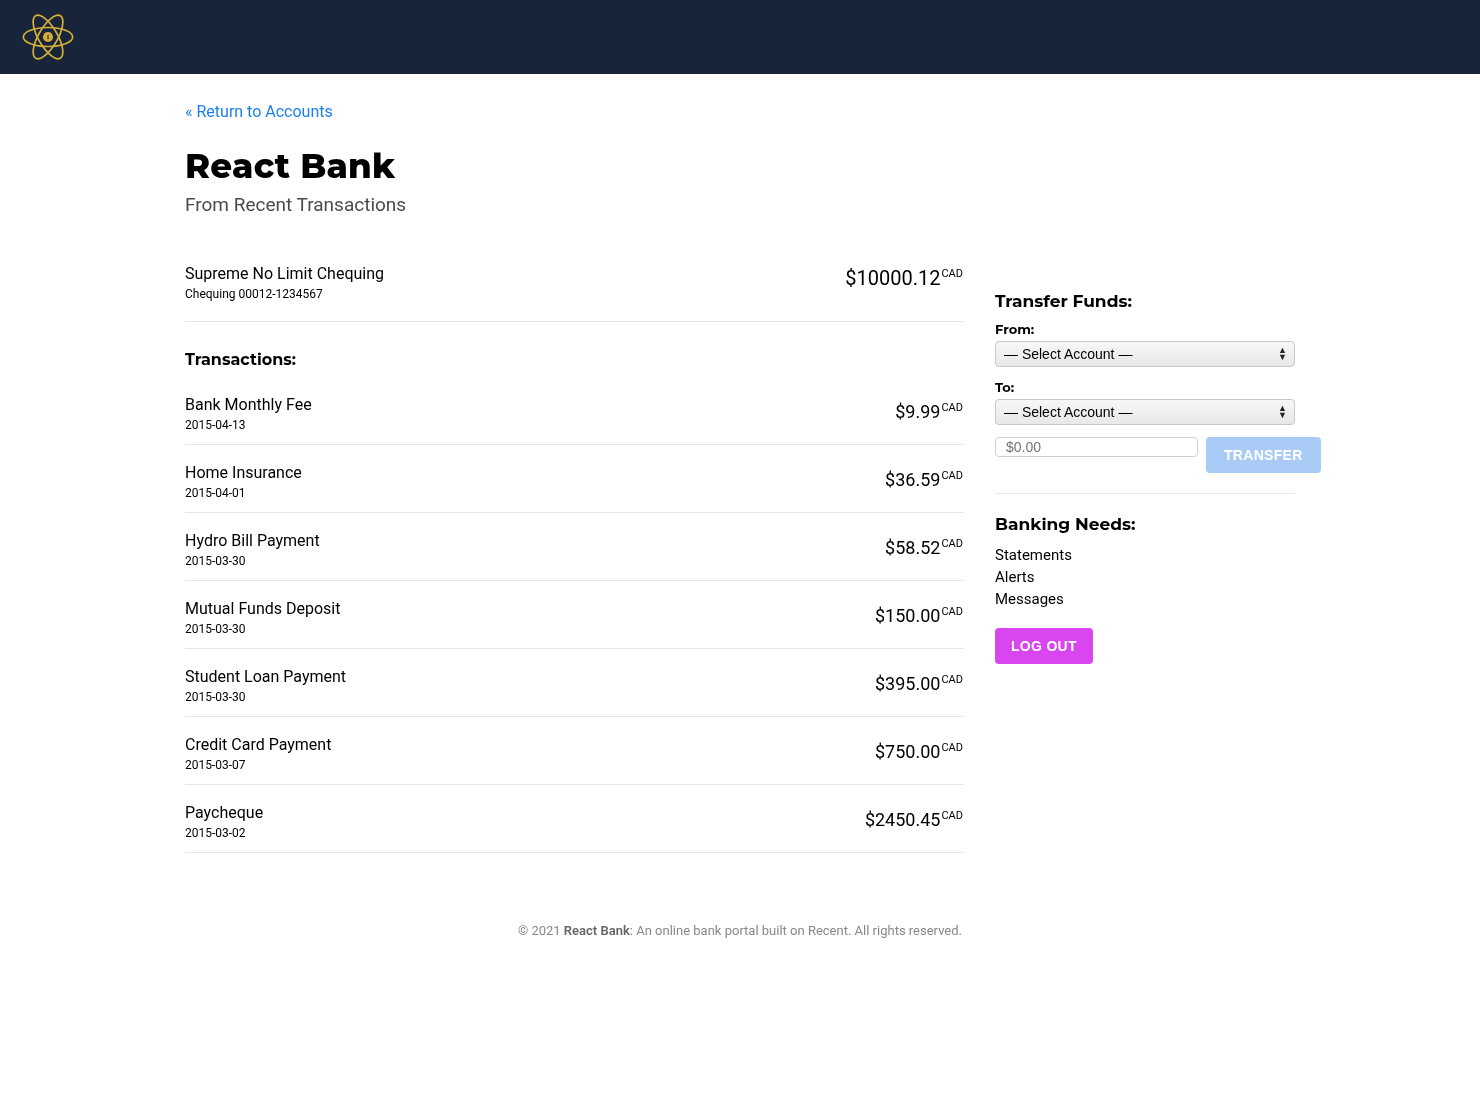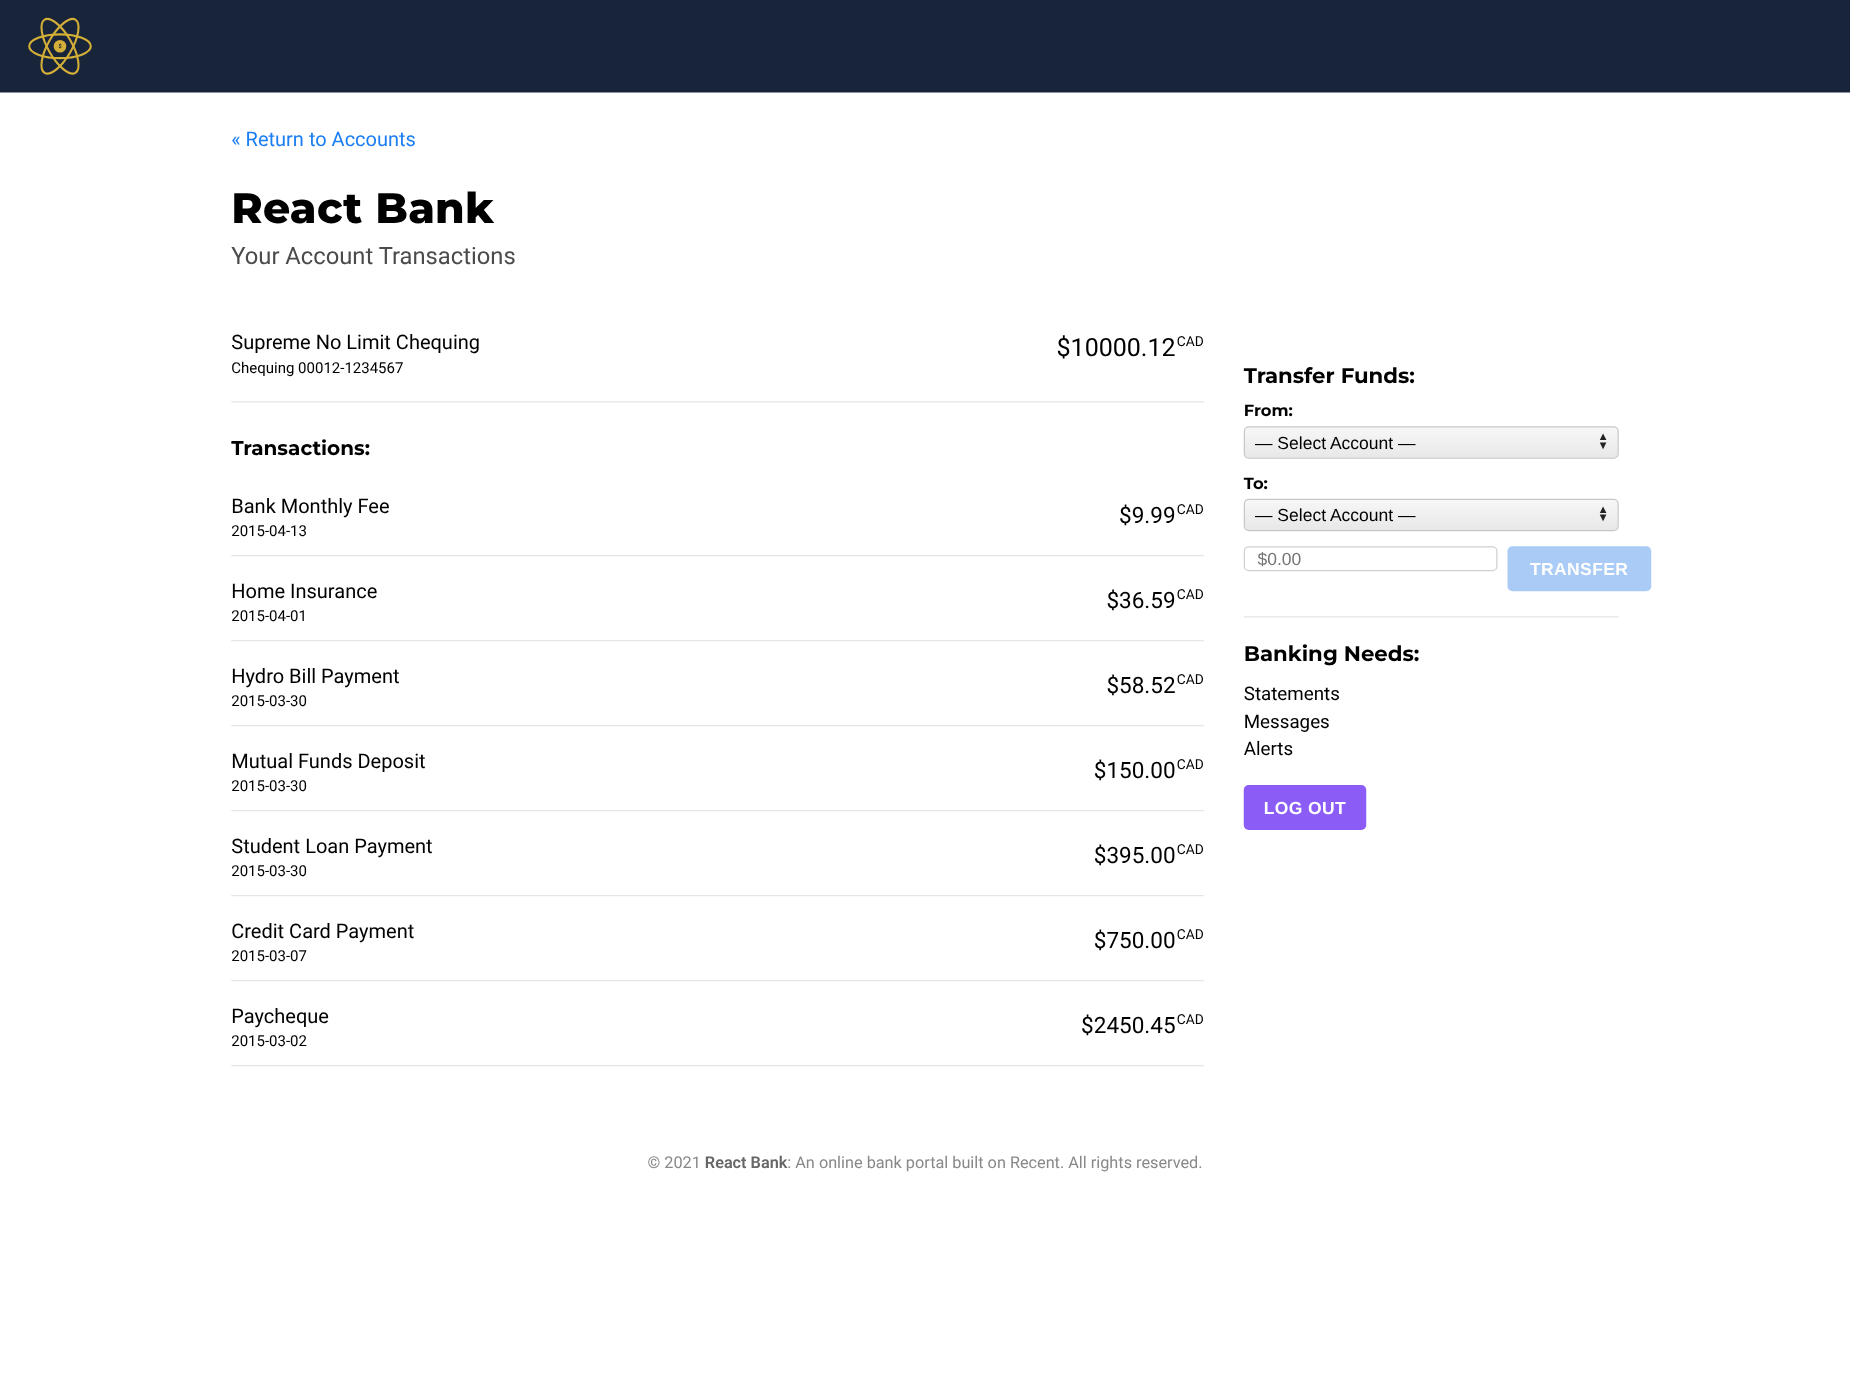--- a/index.html
+++ b/index.html
@@ -35,21 +35,21 @@
     .side h2 { font-family: Montserrat, -apple-system, sans-serif; font-weight: 700; font-size: 17px; margin-bottom: 10px; }
     .field-label { font-family: Montserrat, -apple-system, sans-serif; font-weight: 700; font-size: 13px; margin-bottom: 4px; display: block; }
     .select-wrap { position: relative; margin-bottom: 12px; }
     select.acct-select { width: 100%; height: 26px; font-size: 14px; padding: 2px 24px 2px 8px; border: 1px solid #c8c8c8; border-radius: 4px; background: linear-gradient(#f7f7f7,#e8e8e8); -webkit-appearance: none; appearance: none; }
     .select-arrows { position: absolute; right: 8px; top: 50%; transform: translateY(-50%); font-size: 9px; line-height: 7px; color: #222; pointer-events: none; display: flex; flex-direction: column; }
 
     .transfer-row { display: flex; gap: 8px; margin-top: 4px; margin-bottom: 20px; }
     .amount-input { flex: 1; height: 20px; border: 1px solid #d0d0d0; border-radius: 4px; padding: 0 10px; font-size: 14px; }
     .btn { border: none; border-radius: 4px; font-weight: 700; font-size: 14px; letter-spacing: 0.3px; text-transform: uppercase; cursor: pointer; }
     .btn-transfer { background: #a9cbf5; color: #fff; height: 36px; padding: 0 18px; }
-    .btn-logout { background: #8b5cf6; color: #fff; height: 36px; padding: 0 16px; margin-top: 18px; }
+    .btn-logout { background: #d946ef; color: #fff; height: 36px; padding: 0 16px; margin-top: 18px; }
 
     .side hr { border: none; border-top: 1px solid #e5e5e5; margin: 0 0 20px; }
     .needs-list { list-style: none; }
     .needs-list li { font-size: 15px; padding: 2px 0; }
 
     footer { text-align: center; font-size: 13px; color: #888; padding: 30px 0 40px; }
     footer strong { color: #666; font-weight: 600; }
   </style>
 </head>
 <body>
@@ -66,21 +66,21 @@
       <text x="50" y="53" font-size="8" text-anchor="middle" fill="#18243a" font-weight="700">$</text>
     </svg>
   </a>
 </div>
 
 <div class="container">
   <main class="main">
     <a href="#" class="return-link">« Return to Accounts</a>
 
     <h1 class="bank-title">React Bank</h1>
-    <div class="subtitle">Your Account Transactions</div>
+    <div class="subtitle">From Recent Transactions</div>
 
     <div class="acct-row">
       <div>
         <div class="acct-name">Supreme No Limit Chequing</div>
         <div class="acct-num">Chequing 00012-1234567</div>
       </div>
       <div class="balance">
         <span>$10000.12</span><sup>CAD</sup>
       </div>
     </div>
@@ -168,22 +168,22 @@
     <div class="transfer-row">
       <input type="text" class="amount-input" placeholder="$0.00" style="">
       <button class="btn btn-transfer">TRANSFER</button>
     </div>
 
     <hr>
 
     <h2>Banking Needs:</h2>
     <ul class="needs-list" id="needs-list">
         <li>Statements</li>
+        <li>Alerts</li>
         <li>Messages</li>
-        <li>Alerts</li>
       </ul>
 
     <button class="btn btn-logout">LOG OUT</button>
   </aside>
 </div>
 
 <footer>
   <span>© 2021 </span><strong>React Bank</strong><span>: An online bank portal built on Recent. All rights reserved.</span>
 </footer>
 

